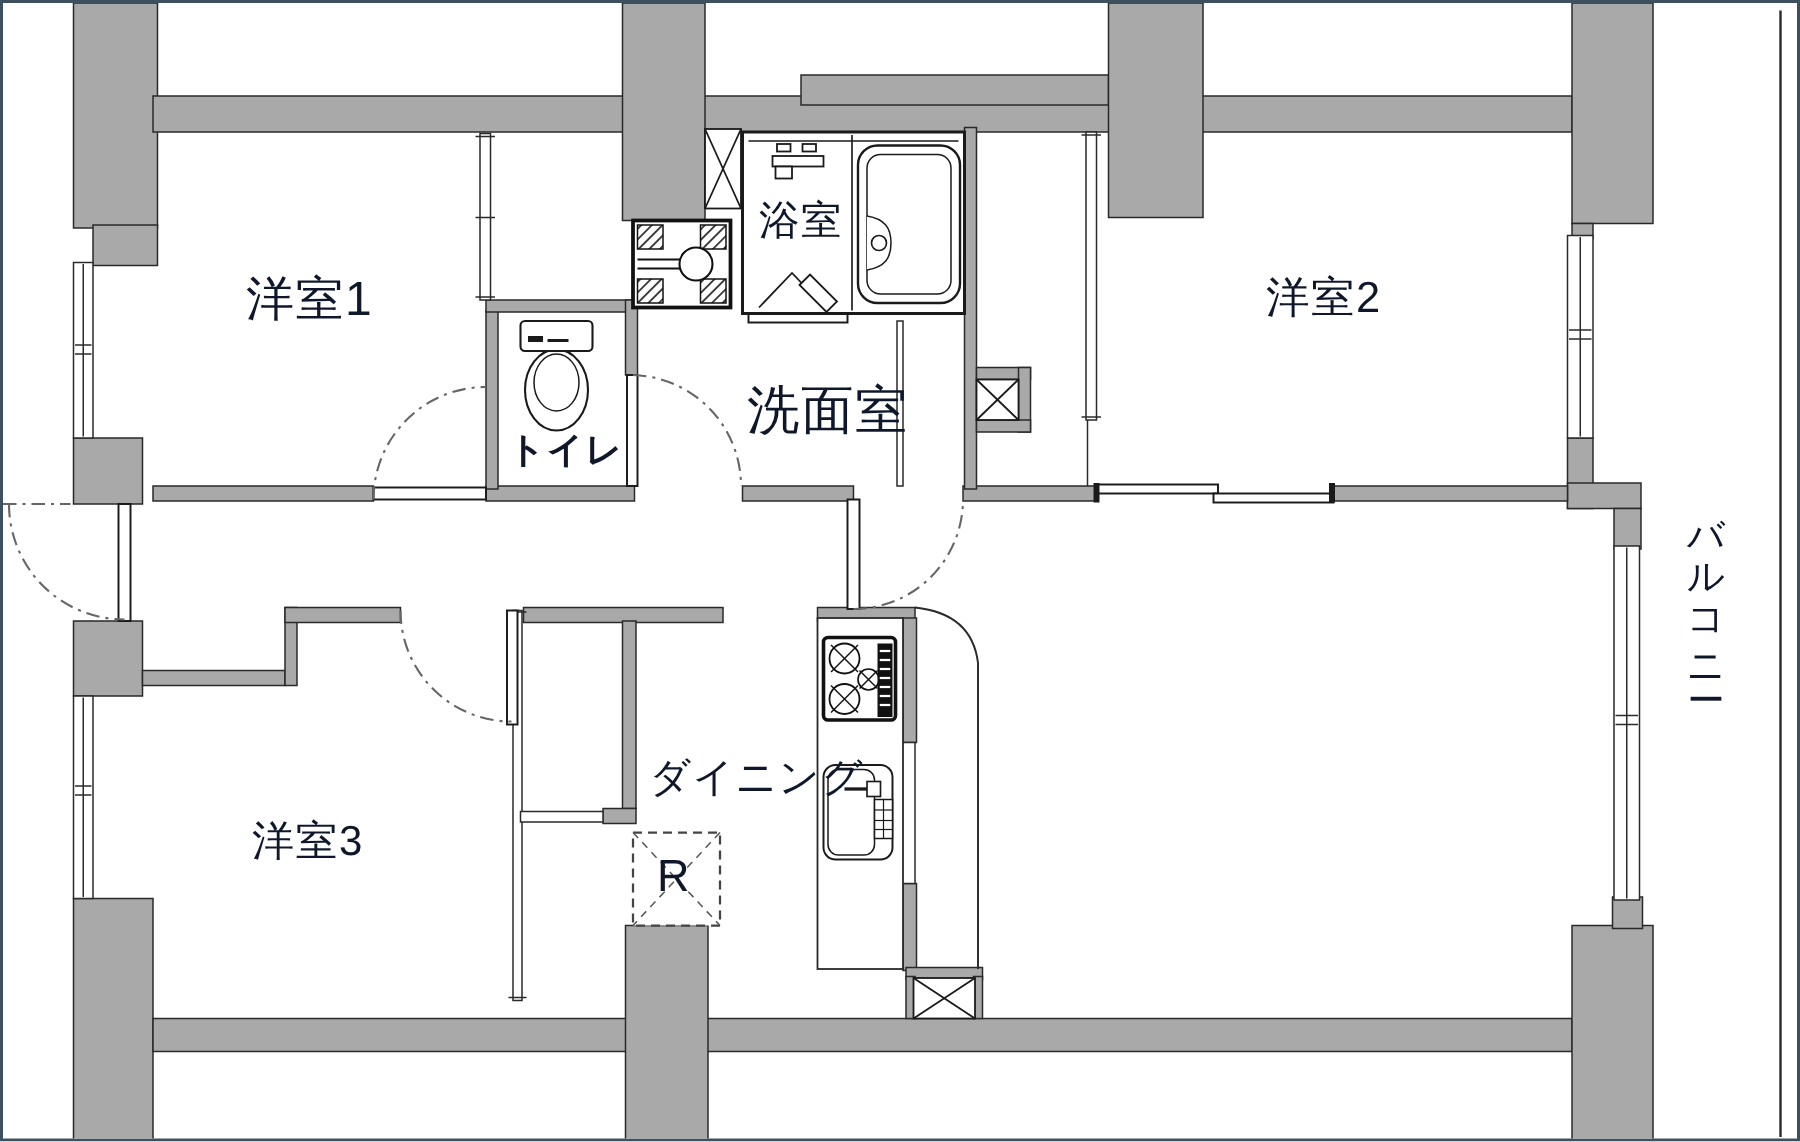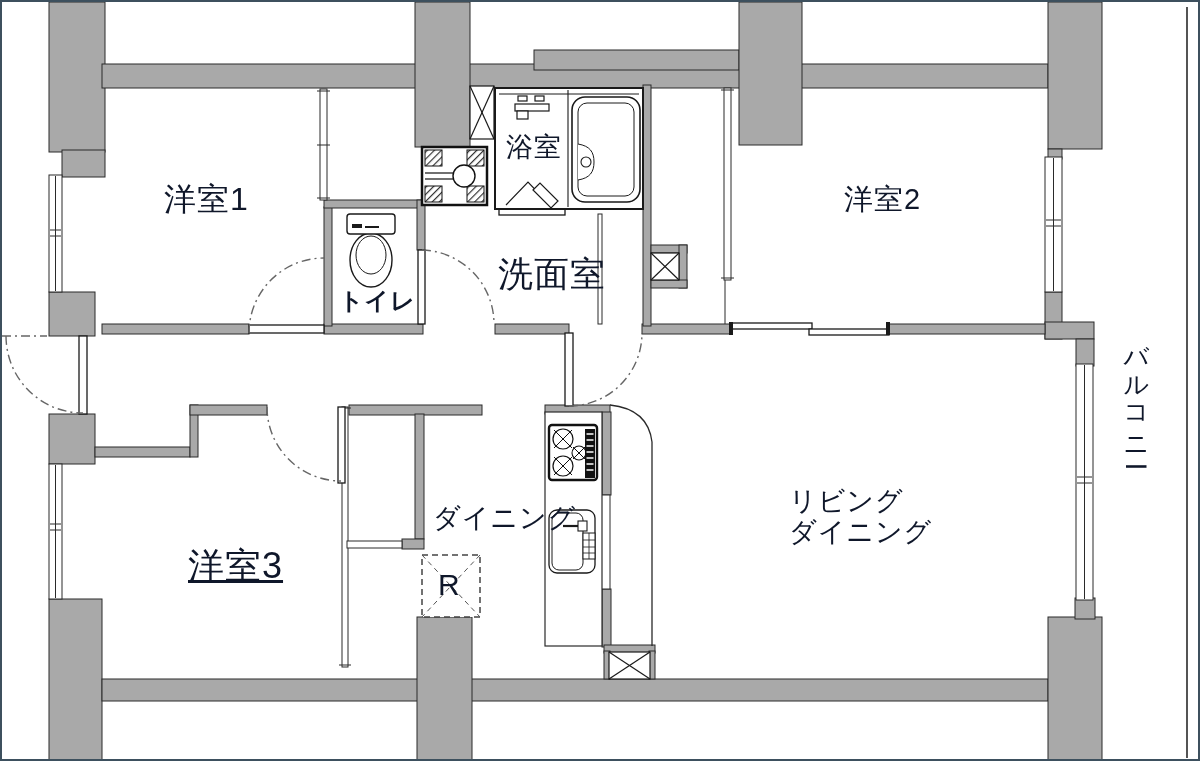--- a/index.html
+++ b/index.html
@@ -248,21 +248,20 @@
     <rect x="420" y="553" width="58" height="62" fill="#ffffff" stroke="#444" stroke-width="1.5" stroke-dasharray="6 4"></rect>
     <line x1="420" y1="553" x2="478" y2="615" stroke="#555" stroke-width="1" stroke-dasharray="5 4"></line>
     <line x1="478" y1="553" x2="420" y2="615" stroke="#555" stroke-width="1" stroke-dasharray="5 4"></line>
   </g>
 
   <line x1="1185" y1="5" x2="1185" y2="756" stroke="#2a2a2a" stroke-width="1.6"></line>
 </svg>
 
   <div class="lbl" style="left:162px;top:179px;font-size:32px;">洋室1</div>
   <div class="lbl" style="left:842px;top:181px;font-size:29px;">洋室2</div>
-  <div class="lbl" style="left:186px;top:543px;font-size:36px;text-decoration:underline;">洋室3</div>
+  <div class="lbl" style="left:166px;top:543px;font-size:28px;">洋室3</div>
   <div class="lbl" style="left:504px;top:130px;font-size:27px;">浴室</div>
   <div class="lbl" style="left:496px;top:252px;font-size:35px;">洗面室</div>
   <div class="lbl" style="left:337px;top:285px;font-size:24px;font-weight:bold;">トイレ</div>
   <div class="lbl" style="left:431px;top:501px;font-size:27px;">ダイニング</div>
-  <div class="lbl" style="left:787px;top:484px;font-size:27px;line-height:31px;"><span>リビング</span><br><span>ダイニング</span></div>
   <div class="lbl v" style="left:1120px;top:326px;font-size:25px;">バルコニー</div>
   <div class="lbl" style="left:436px;top:566px;font-size:30px;">R</div>
 </div>
 
 </body></html>

